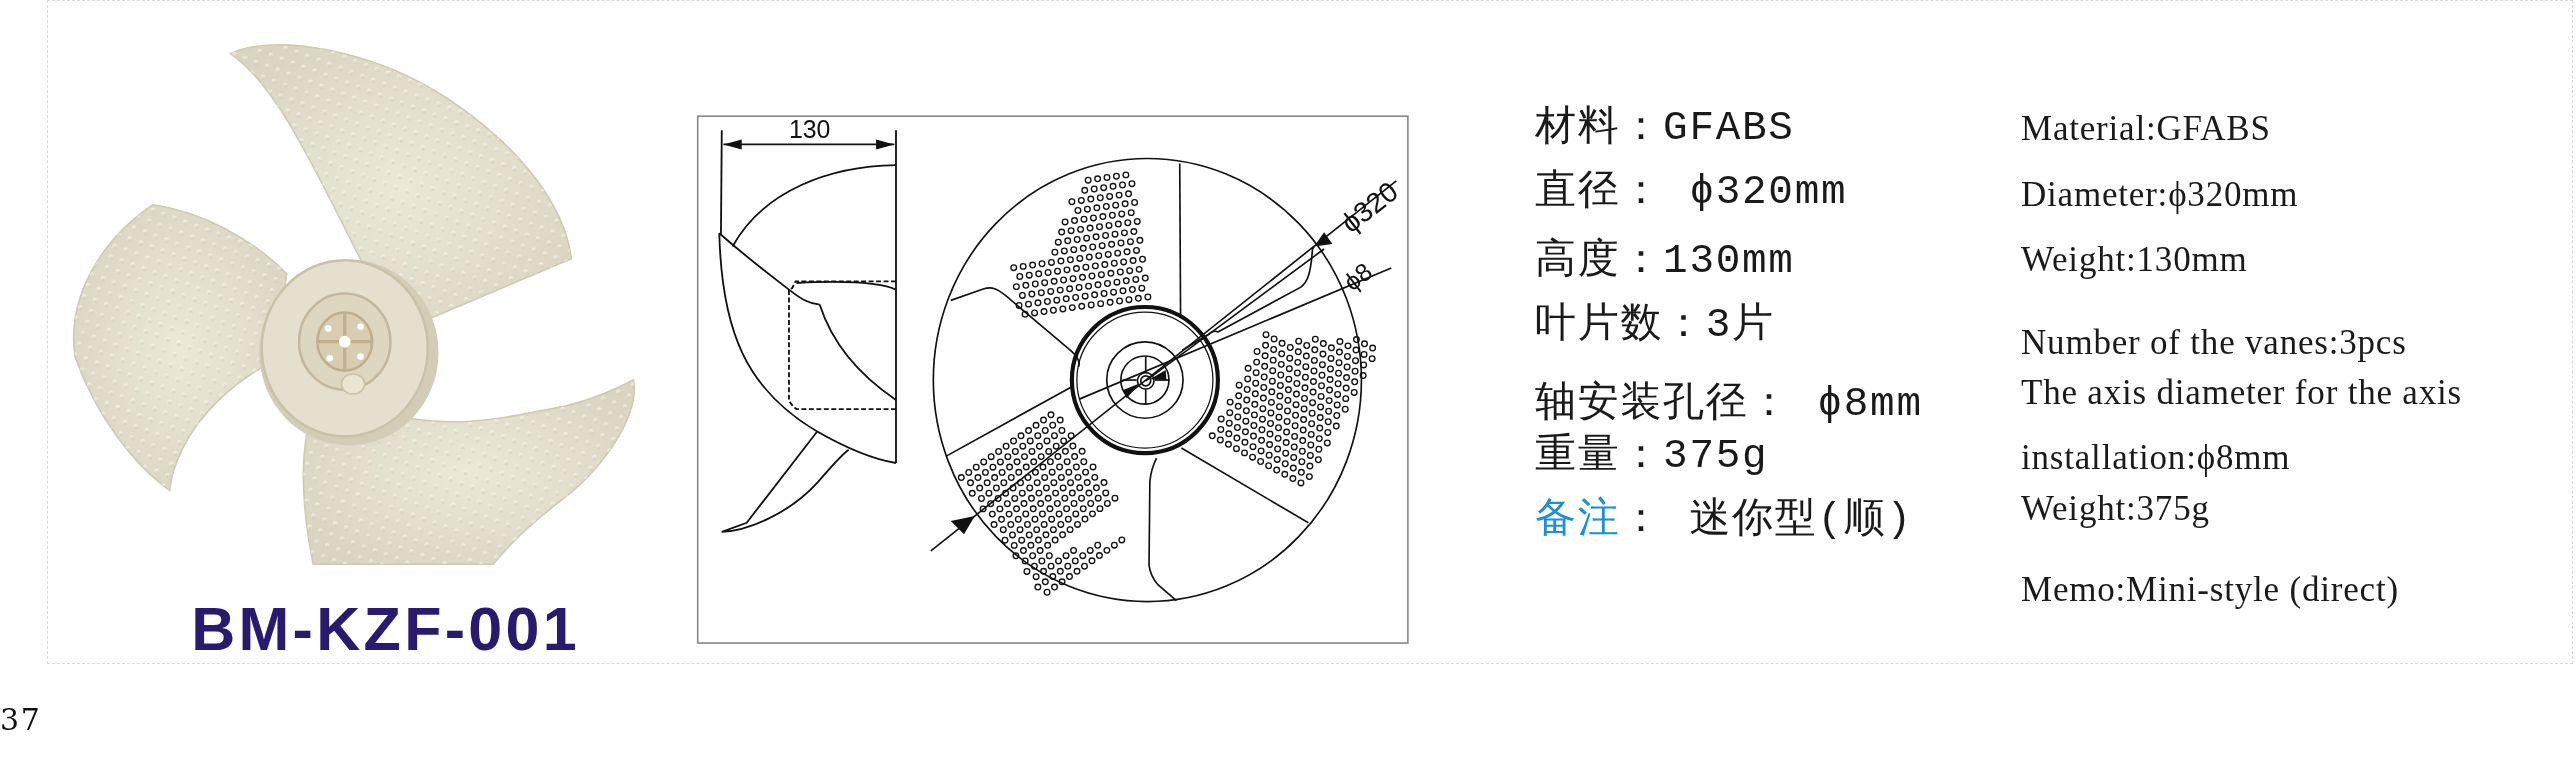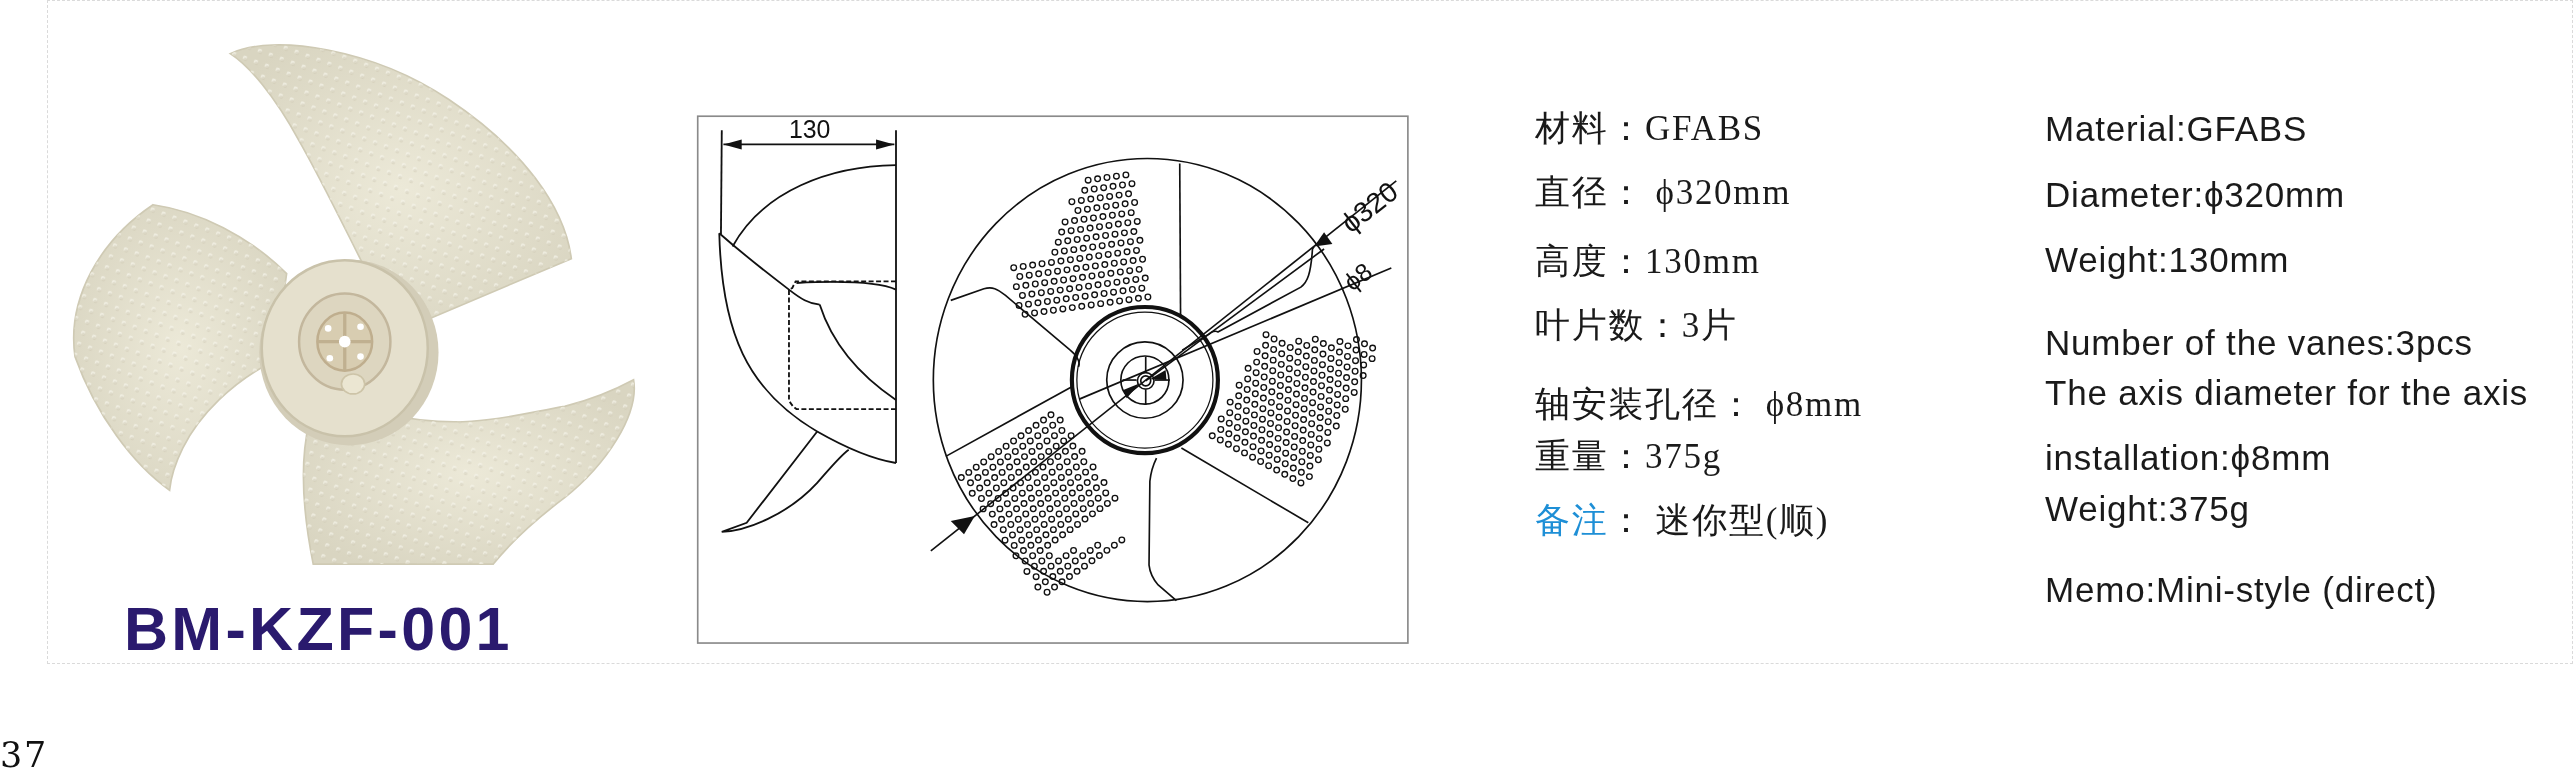--- a/index.html
+++ b/index.html
@@ -1,27 +1,27 @@
 <!DOCTYPE html>
 <html style="font-size:13.3px"><head>
 <meta charset="utf-8">
 <style>
   html, body { margin: 0; padding: 0; background: #ffffff; }
   body { width: 2576px; height: 780px; position: relative; overflow: hidden; font-family: "Liberation Sans", sans-serif; }
   .frame { position: absolute; left: 47px; top: 0px; width: 2526px; height: 664px; border: 1.7px dashed #dadada; box-sizing: border-box; }
   .photo { position: absolute; left: 50px; top: 8.3px; width: 631px; height: 581px; }
-  .model { position: absolute; left: 124px; top: 596px; width: 456px; text-align: left; font-family: "Liberation Sans", sans-serif; font-weight: bold; font-size: 61px; letter-spacing: 3.3px; color: #2a1a6e; line-height: 66px; }
+  .model { position: absolute; left: 124px; top: 596px; width: 456px; text-align: right; font-family: "Liberation Sans", sans-serif; font-weight: bold; font-size: 61px; letter-spacing: 3.3px; color: #2a1a6e; line-height: 66px; }
   .drawing { position: absolute; left: 0; top: 0; width: 2576px; height: 780px; pointer-events: none; }
   .spec-cn { position: absolute; left: 1535px; top: 108px; }
   .spec-en { position: absolute; left: 2021px; top: 108px; }
   .spec-row { position: absolute; left: 0; white-space: nowrap; color: #1a1a1a; font-size: 35px; line-height: 41px; }
-  .spec-cn .spec-row { font-family: Liberation Serif, serif; font-size: 35px; letter-spacing: 1.7px; }
-  .spec-en .spec-row { font-family: Liberation Sans, sans-serif; letter-spacing: 0.8px; margin-left: 24px; }
+  .spec-cn .spec-row { font-family: Liberation Mono, monospace; font-size: 41px; letter-spacing: 1.7px; }
+  .spec-en .spec-row { font-family: Liberation Serif, serif; letter-spacing: 0.8px; }
   .accent { color: #1e8fd6; text-align: center; }
-  .page-num { position: absolute; left: 0px; top: 735px; font-family: "DejaVu Serif", serif; font-size: 35px; color: #111; letter-spacing: 1.7px; }
+  .page-num { position: absolute; left: 0px; top: 702px; font-family: "DejaVu Serif", serif; font-size: 30px; color: #111; letter-spacing: 1.7px; }
 </style>
 </head>
 <body>
 
 <div class="frame"></div>
 
 <svg class="photo" viewBox="60 10 760 700" xmlns="http://www.w3.org/2000/svg">
   <defs>
     <radialGradient id="bladeG" cx="50%" cy="50%" r="60%">
       <stop offset="0%" stop-color="#ece9d8"></stop>

